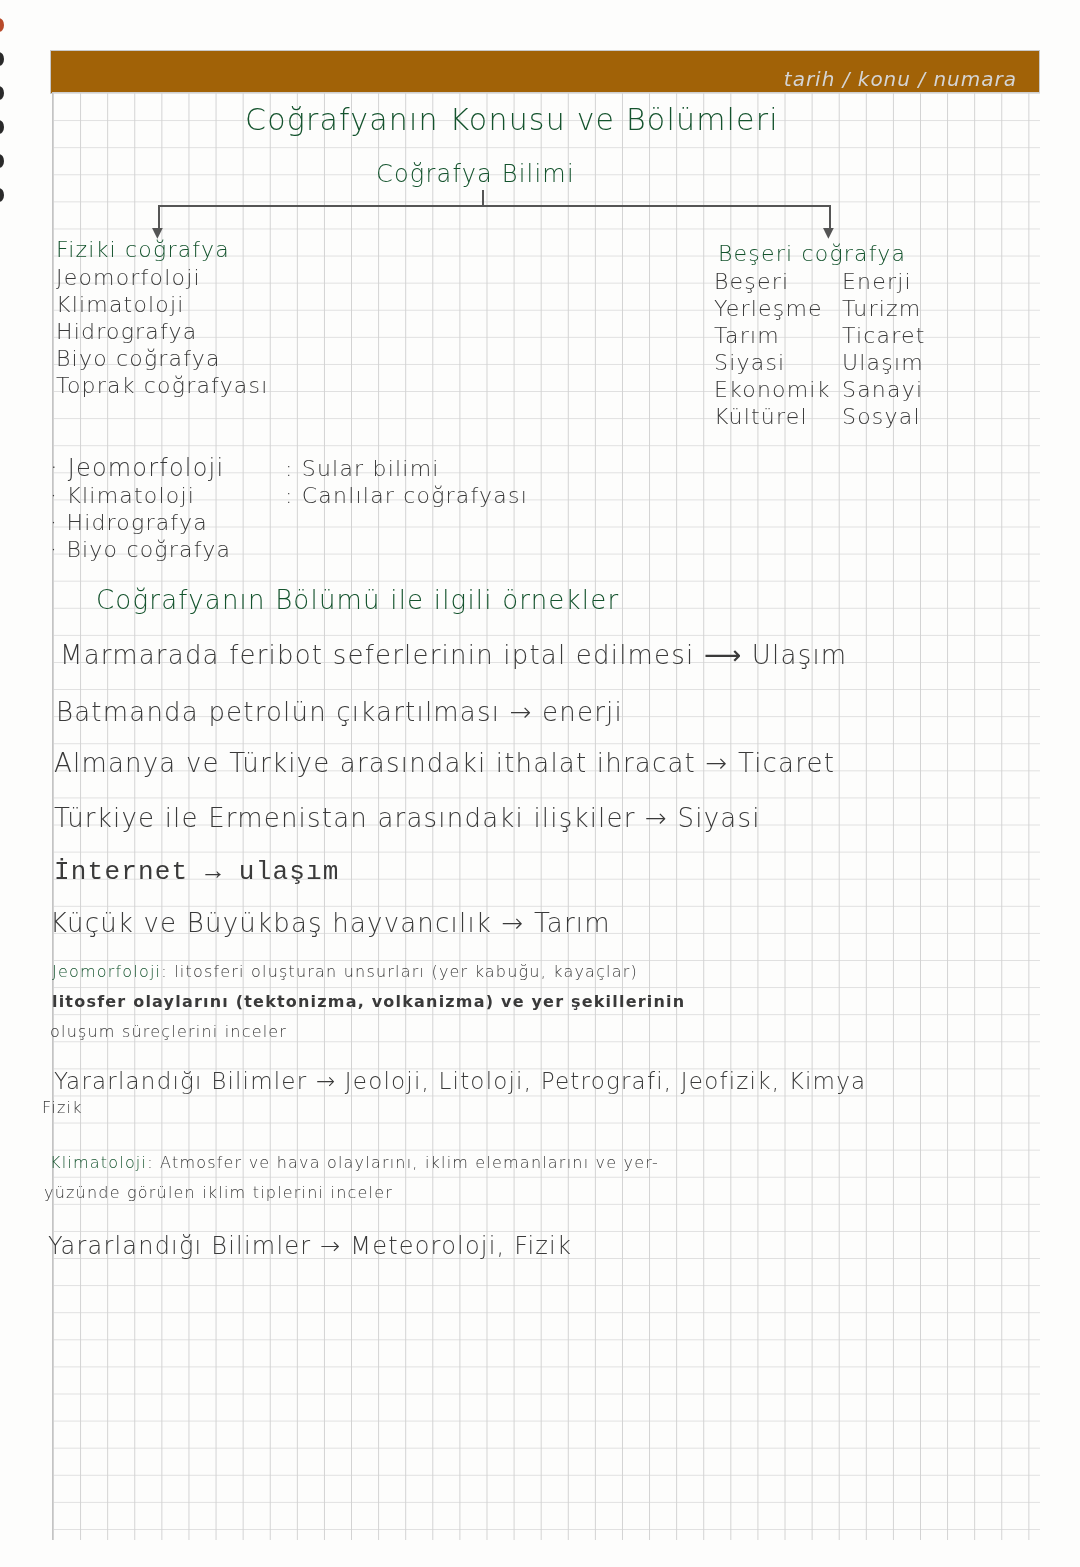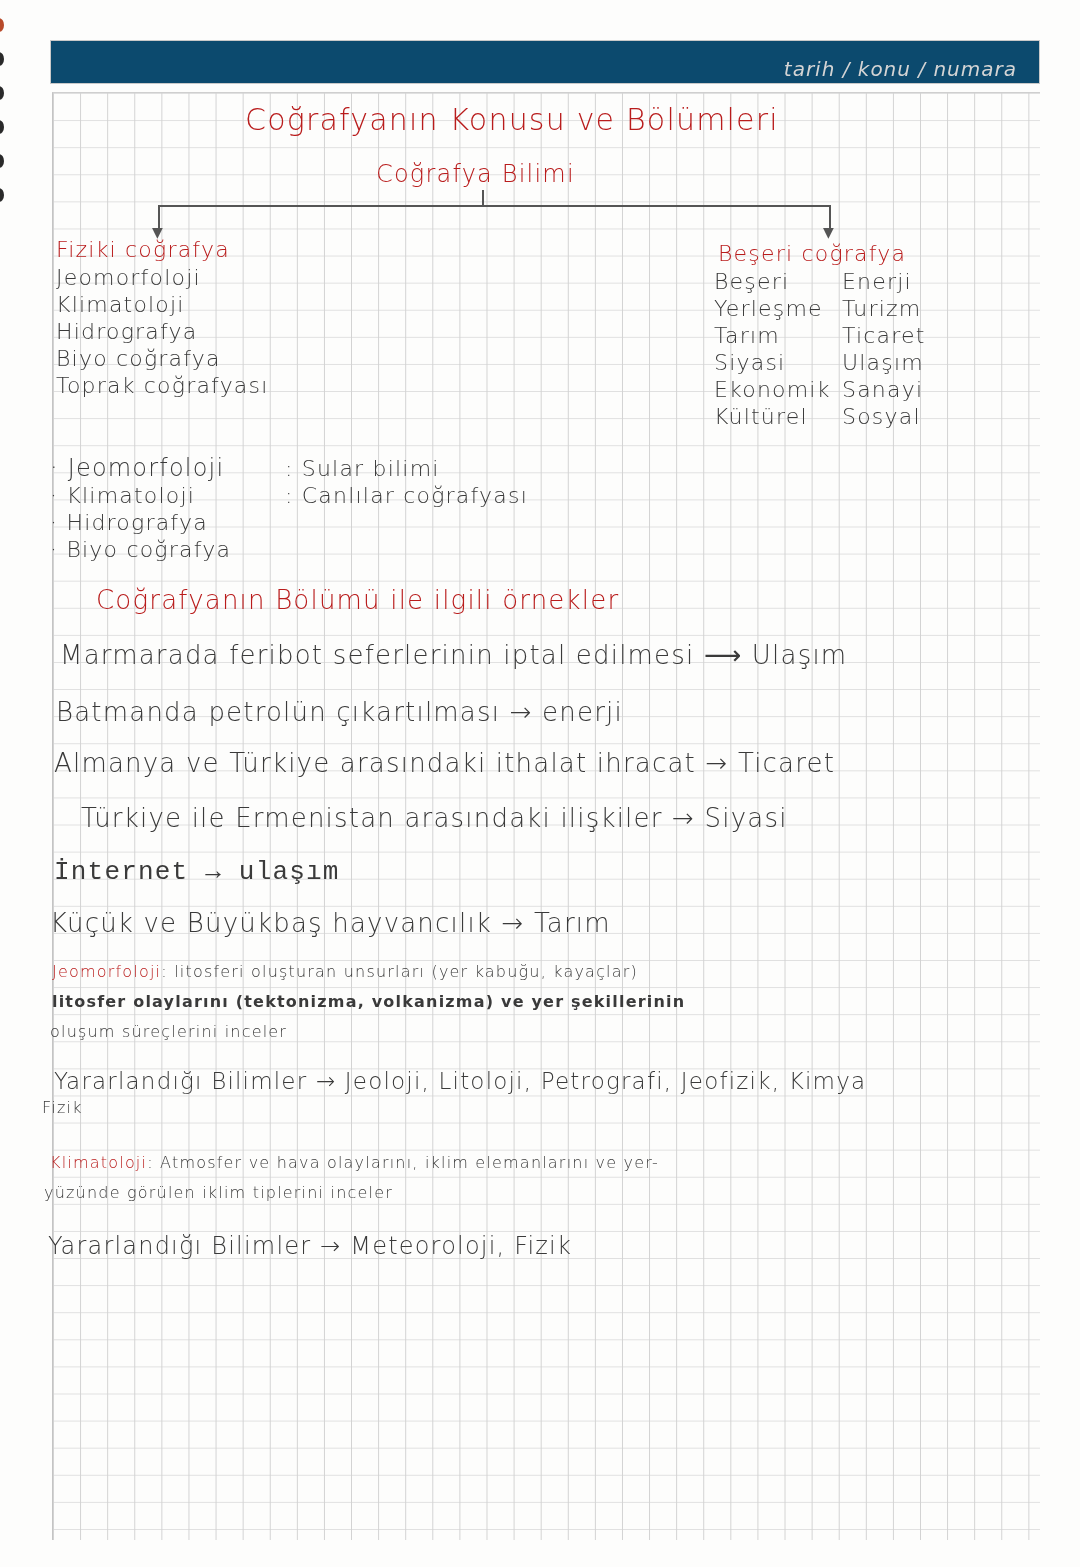--- a/index.html
+++ b/index.html
@@ -10,42 +10,42 @@
   }
   .binding {
     position:absolute; left:-6px; top:0; width:14px; height:1567px;
   }
   .ring {
     position:absolute; left:0; width:10px; height:14px; border-radius:50%;
     background:#2a2a2a;
   }
   .ring.first { background:#b84a2a; }
   .header-box {
-    position:absolute; left:50px; top:40px; width:990px; height:44px;
-    border:1.5px solid #c9c9c9; box-sizing:border-box; background:#0c4a6e;
+    position:absolute; left:50px; top:50px; width:990px; height:44px;
+    border:1.5px solid #c9c9c9; box-sizing:border-box; background:#a16207;
   }
   .header-faint {
     position:absolute; right:22px; top:16px; font-size:20px; color:#d4d4d4;
     letter-spacing:1px; font-style:italic;
   }
   .grid {
     position:absolute; left:52px; top:92px; width:988px; height:1448px;
     border-left:1.5px solid #c4c4c4; border-top:1.5px solid #cfcfcf;
     box-sizing:border-box;
     background-image:
       linear-gradient(to right, #d2d2d2 1px, transparent 1px),
       linear-gradient(to bottom, #e0e0e0 1px, transparent 1px);
     background-size:27.1px 27.1px, 27.1px 27.1px;
   }
   .hw {
     position:absolute; font-family:"DejaVu Sans", sans-serif;
     color:#3a3a3a; white-space:nowrap; font-weight:300;
     letter-spacing:1.2px;
   }
-  .green { color:#b91c1c;text-align:center; }
+  .green { color:#14532d;text-align:center; }
   .t-title { font-size:30px; }
   .t-sub { font-size:24px; }
   .t-list { font-size:22px; line-height:27px; }
   .t-line { font-size:26px; }
   .t-body { font-size:16px; }
   .bracket-h {
     position:absolute; left:158px; top:205px; width:672px; height:0;
     border-top:2.5px solid #555;
   }
   .bracket-stem { position:absolute; left:482px; top:190px; width:0; height:16px; border-left:2px solid #555;}
@@ -118,21 +118,21 @@
 </div>
 <div class="col hw t-list" style="left:285px; top:455px;">
   <div>: Sular bilimi</div>
   <div>: Canlılar coğrafyası</div>
 </div>
 
 <div class="hw green t-line" style="left:96px; top:585px;">Coğrafyanın Bölümü ile ilgili örnekler</div>
 <div class="hw t-line" style="left:60px; top:640px;">Marmarada feribot seferlerinin iptal edilmesi ⟶ Ulaşım</div>
 <div class="hw t-line" style="left:56px; top:697px;">Batmanda petrolün çıkartılması → enerji</div>
 <div class="hw t-line" style="left:54px; top:748px;">Almanya ve Türkiye arasındaki ithalat ihracat → Ticaret</div>
-<div class="hw t-line" style="left:54px; top:803px;padding-left:27px;">Türkiye ile Ermenistan arasındaki ilişkiler → Siyasi</div>
+<div class="hw t-line" style="left:54px; top:803px;">Türkiye ile Ermenistan arasındaki ilişkiler → Siyasi</div>
 <div class="hw t-line" style="left:54px; top:857px;font-family:Liberation Mono, monospace;">İnternet → ulaşım</div>
 <div class="hw t-line" style="left:50px; top:908px;">Küçük ve Büyükbaş hayvancılık → Tarım</div>
 
 <div class="hw t-body" style="left:52px; top:962px;">
   <span class="green">Jeomorfoloji</span><span>: litosferi oluşturan unsurları (yer kabuğu, kayaçlar)</span>
 </div>
 <div class="hw t-body" style="left:52px; top:992px;font-weight:bold;">litosfer olaylarını (tektonizma, volkanizma) ve yer şekillerinin</div>
 <div class="hw t-body" style="left:50px; top:1022px;">oluşum süreçlerini inceler</div>
 <div class="hw t-body" style="left:54px; top:1068px; font-size:23px;">Yararlandığı Bilimler → Jeoloji, Litoloji, Petrografi, Jeofizik, Kimya</div>
 <div class="hw t-body" style="left:42px; top:1098px;">Fizik</div>

